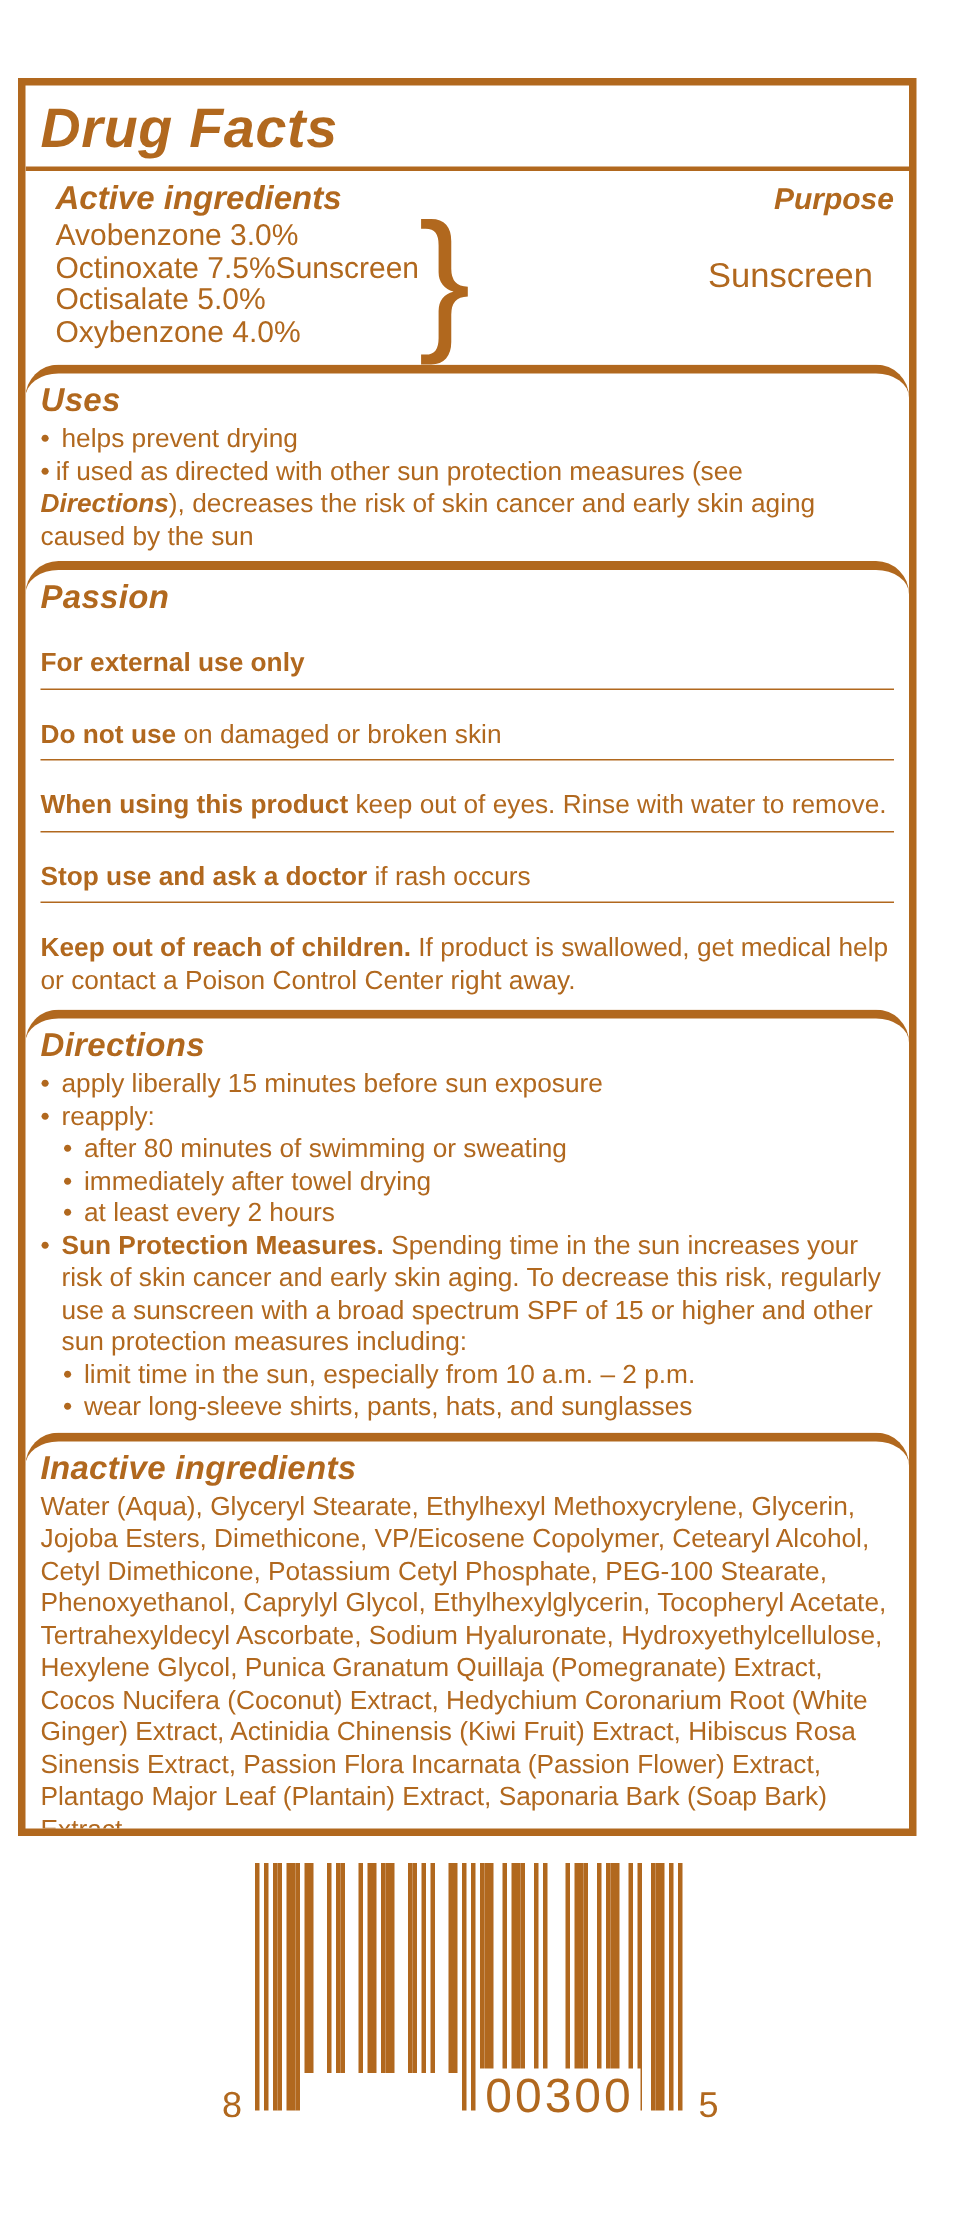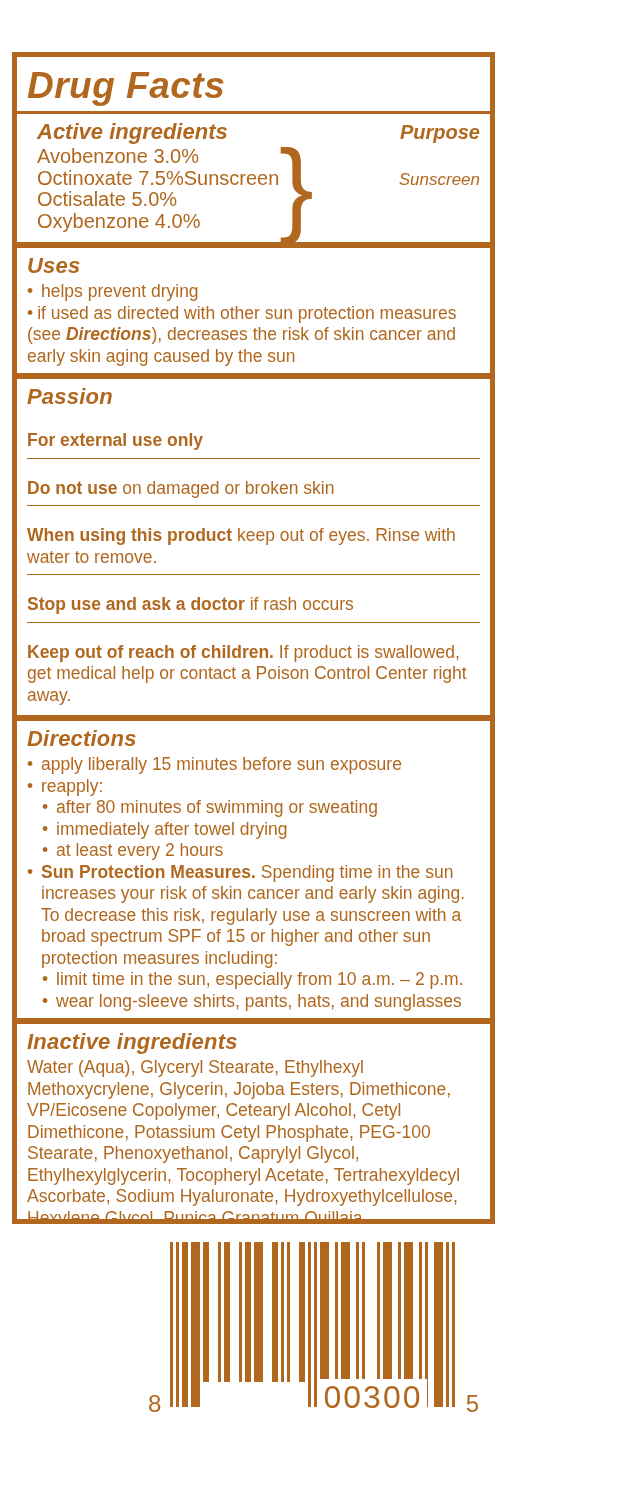--- a/index.html
+++ b/index.html
@@ -7,52 +7,52 @@
   html,body { background:var(--bg); }
   body {
     width:641px; height:1489px; position:relative;
     font-family:"Liberation Sans", sans-serif;
     color:var(--brand);
     -webkit-font-smoothing:antialiased;
   }
 
   .label {
     position:absolute; left:12px; top:52px;
-    width:483px; height:1172px;
+    width:599px; height:1172px;
     border:5px solid var(--brand);
     overflow:hidden; background:var(--bg);
   }
 
   .titlebar { padding:8px 10px 4px; }
   .title {
     font-size:37px; font-weight:bold; font-style:italic;
     line-height:42px; letter-spacing:0.5px;
   }
   .title-rule { height:3px; background:var(--brand); }
 
   .sec { padding:4px 10px 6px; }
-  .sec.ruled { border-top:6px solid var(--brand); }
+  .sec.ruled { border-top:6px solid var(--brand);border-radius:22px; }
 
   h2 {
     font-size:22px; font-weight:bold; font-style:italic;
     line-height:28px; margin-bottom:1px; letter-spacing:0.2px;
   }
   .body, .b, .wrow, .p { font-size:17.5px; line-height:21.5px; }
 
   
   .ai { position:relative; min-height:126px; padding-bottom:10px;padding-left:20px; }
   .ai-head { display:flex; justify-content:space-between; align-items:baseline; }
   .ai-h { font-size:22px; font-weight:bold; font-style:italic; line-height:28px; }
   .purpose-h { font-size:20px; font-weight:bold; font-style:italic; line-height:28px; }
   .ai-item { font-size:20px; line-height:21.5px; }
   .ai-brace {
     position:absolute; left:262px; top:22px;
     font-size:104px; line-height:100px; font-weight:400;
   }
-  .purpose-v { position:absolute; right:10px; top:56px; font-size:17px;font-style:italic; }
+  .purpose-v { position:absolute; right:24px; top:56px; font-size:23px; }
 
   
   .b { display:flex; }
   .b .blt { flex:0 0 14px; }
   .b.sub { margin-left:15px; }
   .b-inline .blt-in { margin-right:4px; }
   .bold { font-weight:bold; }
   .emb { font-weight:bold; font-style:italic; }
 
   

